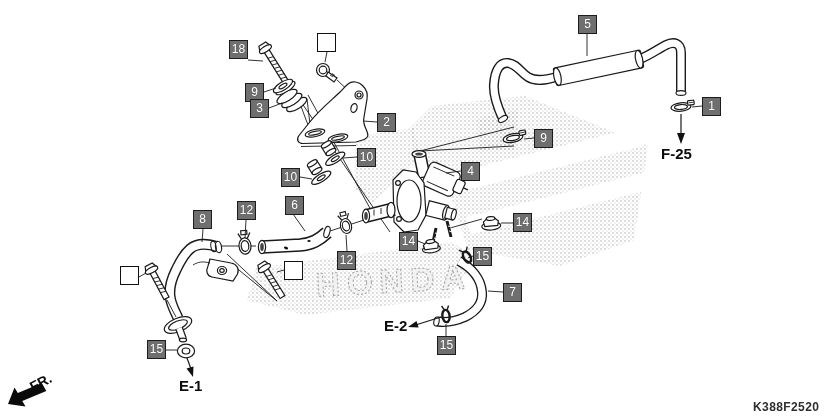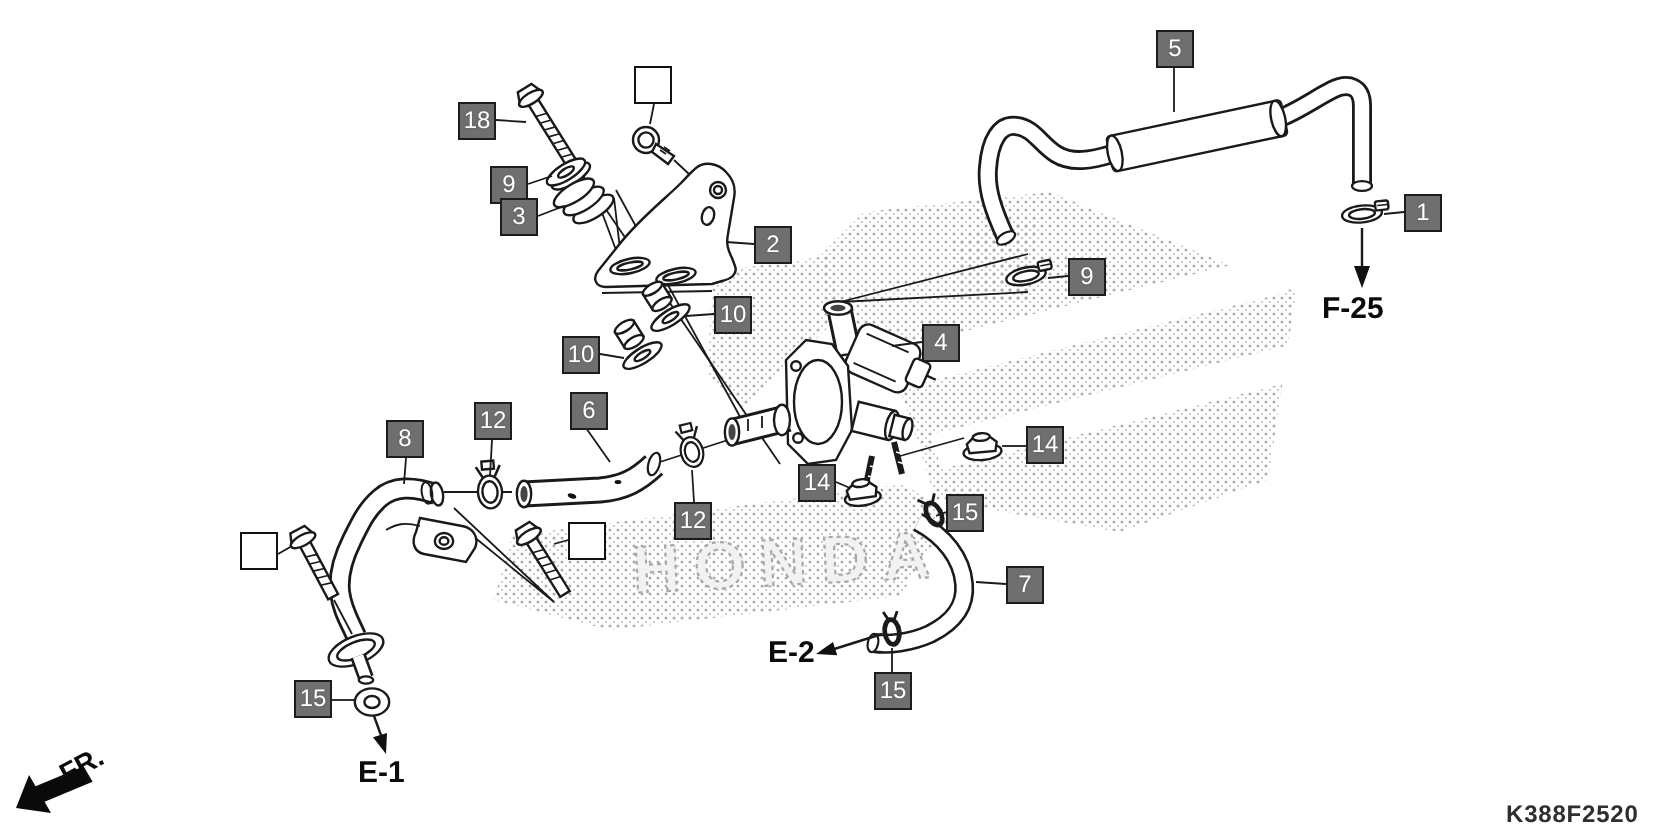--- a/index.html
+++ b/index.html
@@ -296,21 +296,21 @@
 
   <g>
     <polygon points="8,404 14.5,387.5 17.8,393.1 41.8,383.1 46.3,390.9 22.3,400.9 25.5,406.5" fill="#0a0a0a"></polygon>
     <text class="lbl" x="33" y="392" font-size="14" transform="rotate(-28 33 392)">FR.</text>
   </g>
 
   <text class="code" x="753" y="411" font-size="12" letter-spacing="0.4">K388F2520</text>
 </svg>
 
 <div style="position:absolute;left:0;top:0;width:100%;height:100%;">
-      <div class="callout" style="left: 229px; top: 51px;">18</div>
+      <div class="callout" style="left: 229px; top: 40px;">18</div>
       <div class="callout" style="left: 245px; top: 83px;">9</div>
       <div class="callout" style="left: 250px; top: 99px;">3</div>
       <div class="callout" style="left: 377px; top: 113px;">2</div>
       <div class="callout" style="left: 357px; top: 148px;">10</div>
       <div class="callout" style="left: 281px; top: 168px;">10</div>
       <div class="callout" style="left: 285px; top: 196px;">6</div>
       <div class="callout" style="left: 578px; top: 15px;">5</div>
       <div class="callout" style="left: 702px; top: 97px;">1</div>
       <div class="callout" style="left: 534px; top: 129px;">9</div>
       <div class="callout" style="left: 461px; top: 162px;">4</div>

